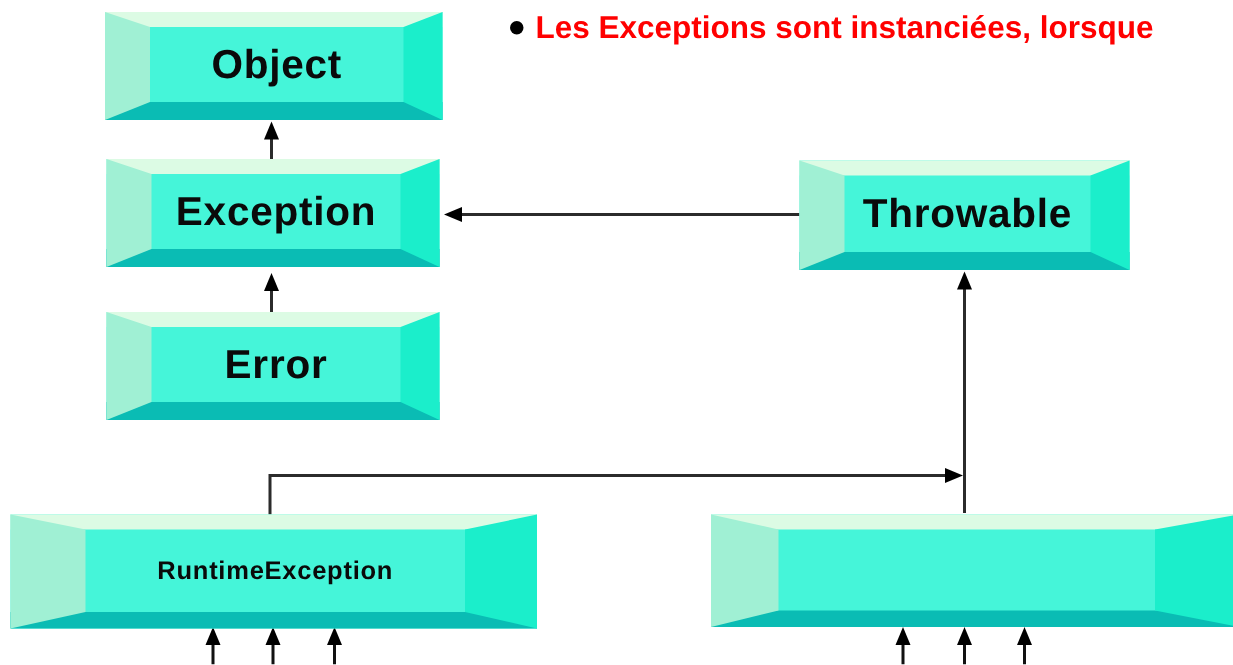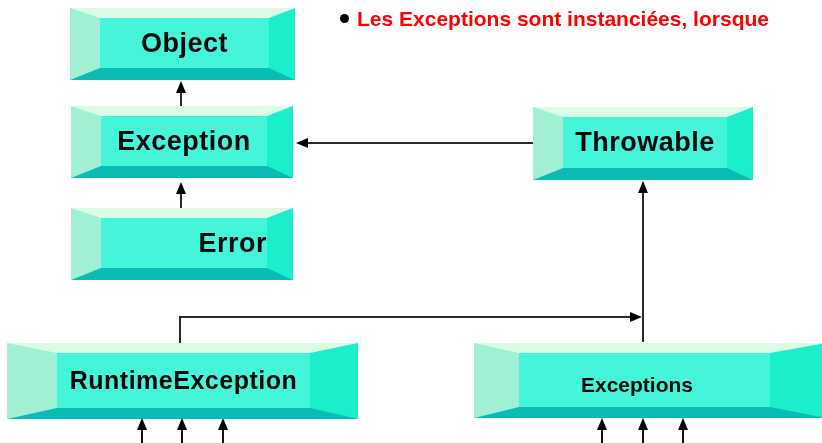--- a/index.html
+++ b/index.html
@@ -28,21 +28,21 @@
   .bevel-wide { border-width: 10px 48px 11px 50px; }
   .bevel-chk  { border-width: 10px 56px 11px 45px; }
   .box-label {
     color: #0a0a0a;
     font-weight: bold;
     font-size: 27px;
     letter-spacing: 0.5px;
     white-space: nowrap;
   }
   .box-label-sm {
-    font-size: 25px;
+    font-size: 17px;
     letter-spacing: 0.5px;
   }
   .chk-label {
     position: absolute;
     left: 49px; top: 20px;
     color: #0a0a0a;
     font-weight: bold;
     font-size: 21px;
     line-height: 24px;
     white-space: nowrap;
@@ -115,34 +115,33 @@
 </svg>
 
 <div class="box bevel-std" style="left:70px; top:8px; width:225px; height:72px;">
   <span class="box-label">Object</span>
 </div>
 
 <div class="box bevel-std" style="left:71px; top:106px; width:222px; height:72px;">
   <span class="box-label">Exception</span>
 </div>
 
-<div class="box bevel-std" style="left:71px; top:208px; width:222px; height:72px;justify-content:flex-end;">
+<div class="box bevel-std" style="left:71px; top:208px; width:222px; height:72px;">
   <span class="box-label">Error</span>
 </div>
 
 <div class="box bevel-std" style="left:533px; top:107px; width:220px; height:73px;">
   <span class="box-label">Throwable</span>
 </div>
 
 <div class="box bevel-wide" style="left:7px; top:343px; width:351px; height:76px;">
   <span class="box-label box-label-sm">RuntimeException</span>
 </div>
 
 <div class="box bevel-chk" style="left:474px; top:343px; width:352px; height:75px;">
   <div class="chk-label">
-    <div class="l1">Exceptions</div>
   </div>
 </div>
 
 <div class="note">
   <span class="bullet"></span>
   <div class="line">Les Exceptions sont instanciées, lorsque</div>
 </div>
 
 </body></html>

